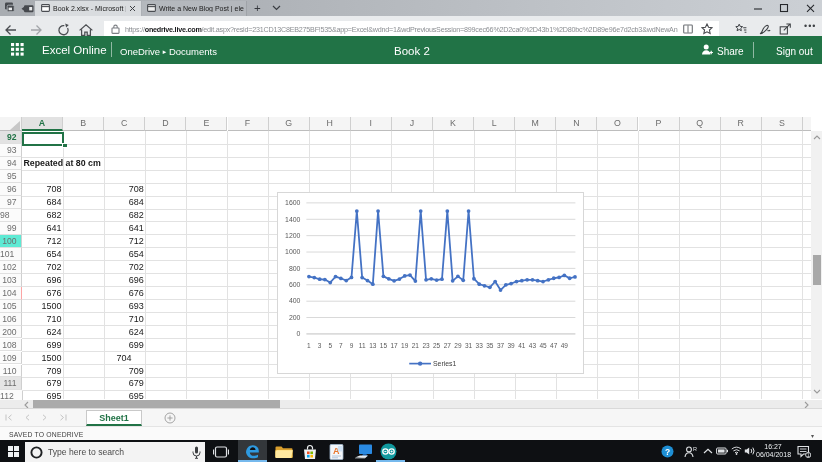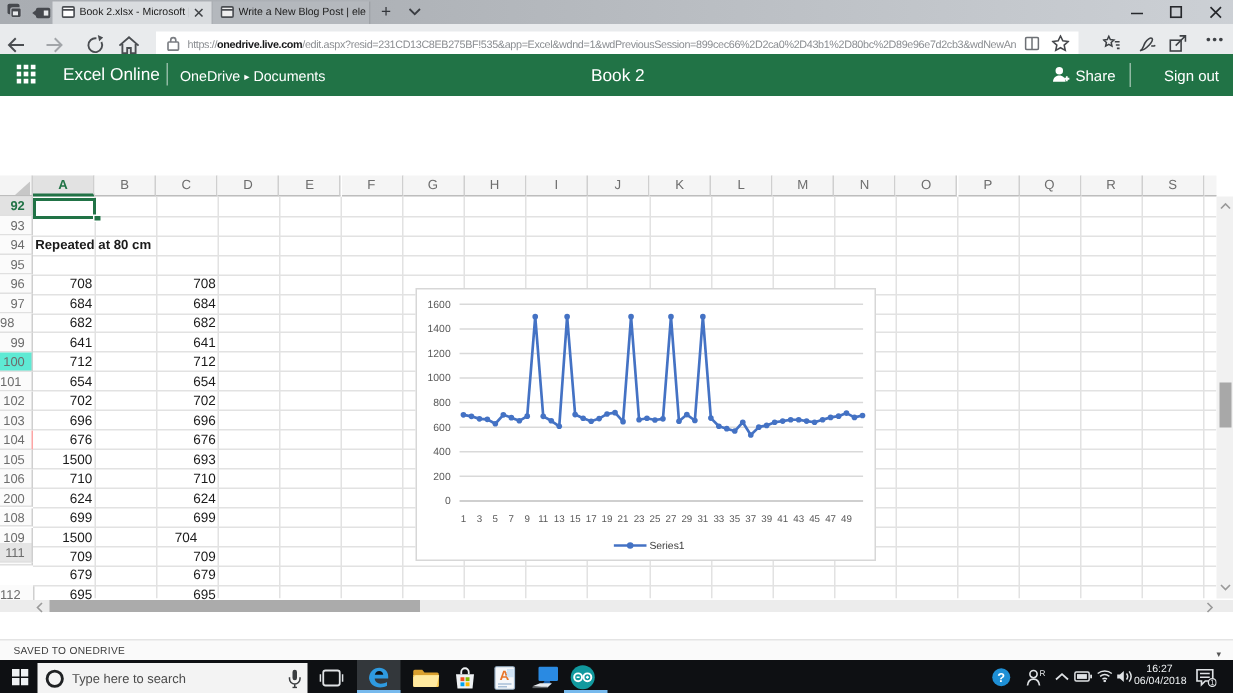--- a/index.html
+++ b/index.html
@@ -139,21 +139,21 @@
 <div class="a" style="left:0;top:247.9px;width:22px;height:12.9px;background:#fbfbfb;color:#6d6d6d;font-weight:normal;font-size:8.6px;padding-right:4.5px;line-height:12.9px;border-right:1px solid #cfcfcf;border-bottom:1px solid #e0e0e0">101</div>
 <div class="a" style="left:0;top:260.9px;width:22px;height:12.9px;background:#fbfbfb;color:#6d6d6d;font-weight:normal;font-size:8.6px;text-align:right;padding-right:4.5px;line-height:12.9px;border-right:1px solid #cfcfcf;border-bottom:1px solid #e0e0e0">102</div>
 <div class="a" style="left:0;top:273.9px;width:22px;height:12.9px;background:#fbfbfb;color:#6d6d6d;font-weight:normal;font-size:8.6px;text-align:right;padding-right:4.5px;line-height:12.9px;border-right:1px solid #cfcfcf;border-bottom:1px solid #e0e0e0">103</div>
 <div class="a" style="left:0;top:286.8px;width:22px;height:12.9px;background:#fbfbfb;color:#6d6d6d;font-weight:normal;font-size:8.6px;text-align:right;padding-right:4.5px;line-height:12.9px;border-right:1px solid #fca5a5;border-bottom:1px solid #e0e0e0">104</div>
 <div class="a" style="left:0;top:299.8px;width:22px;height:12.9px;background:#fbfbfb;color:#6d6d6d;font-weight:normal;font-size:8.6px;text-align:right;padding-right:4.5px;line-height:12.9px;border-right:1px solid #cfcfcf;border-bottom:1px solid #e0e0e0">105</div>
 <div class="a" style="left:0;top:312.7px;width:22px;height:12.9px;background:#fbfbfb;color:#6d6d6d;font-weight:normal;font-size:8.6px;text-align:right;padding-right:4.5px;line-height:12.9px;border-right:1px solid #cfcfcf;border-bottom:1px solid #e0e0e0">106</div>
 <div class="a" style="left:0;top:325.6px;width:22px;height:12.9px;background:#fbfbfb;color:#6d6d6d;font-weight:normal;font-size:8.6px;text-align:right;padding-right:4.5px;line-height:12.9px;border-right:1px solid #cfcfcf;border-bottom:1px solid #e0e0e0">200</div>
 <div class="a" style="left:0;top:338.6px;width:22px;height:12.9px;background:#fbfbfb;color:#6d6d6d;font-weight:normal;font-size:8.6px;text-align:right;padding-right:4.5px;line-height:12.9px;border-right:1px solid #cfcfcf;border-bottom:1px solid #e0e0e0">108</div>
 <div class="a" style="left:0;top:351.5px;width:22px;height:12.9px;background:#fbfbfb;color:#6d6d6d;font-weight:normal;font-size:8.6px;text-align:right;padding-right:4.5px;line-height:12.9px;border-right:1px solid #cfcfcf;border-bottom:1px solid #e0e0e0">109</div>
 <div class="a" style="left:0;top:364.5px;width:22px;height:12.9px;background:#fbfbfb;color:#6d6d6d;font-weight:normal;font-size:8.6px;text-align:right;padding-right:4.5px;line-height:12.9px;border-right:1px solid #cfcfcf;border-bottom:1px solid #e0e0e0">110</div>
-<div class="a" style="left:0;top:362px;width:22px;height:12.9px;background:#e5e5e5;color:#6d6d6d;font-weight:normal;font-size:8.6px;text-align:right;padding-right:4.5px;line-height:12.9px;border-right:1px solid #cfcfcf;border-bottom:1px solid #e0e0e0">111</div>
+<div class="a" style="left:0;top:377px;width:22px;height:12.9px;background:#e5e5e5;color:#6d6d6d;font-weight:normal;font-size:8.6px;text-align:right;padding-right:4.5px;line-height:12.9px;border-right:1px solid #cfcfcf;border-bottom:1px solid #e0e0e0">111</div>
 <div class="a" style="left:0;top:390.4px;width:22px;height:12.9px;background:#fbfbfb;color:#6d6d6d;font-weight:normal;font-size:8.6px;text-align:right;padding-right:22px;line-height:12.9px;border-right:1px solid #cfcfcf;border-bottom:1px solid #e0e0e0">112</div>
 <div class="a" style="left:22px;top:131.4px;width:789px;height:268.1px;overflow:hidden">
 <div class="a" style="left:40.6px;top:0;width:1px;height:100%;background:#e2e2e2"></div>
 <div class="a" style="left:81.7px;top:0;width:1px;height:100%;background:#e2e2e2"></div>
 <div class="a" style="left:122.8px;top:0;width:1px;height:100%;background:#e2e2e2"></div>
 <div class="a" style="left:163.9px;top:0;width:1px;height:100%;background:#e2e2e2"></div>
 <div class="a" style="left:205px;top:0;width:1px;height:100%;background:#e2e2e2"></div>
 <div class="a" style="left:246.1px;top:0;width:1px;height:100%;background:#e2e2e2"></div>
 <div class="a" style="left:287.2px;top:0;width:1px;height:100%;background:#e2e2e2"></div>
 <div class="a" style="left:328.3px;top:0;width:1px;height:100%;background:#e2e2e2"></div>
@@ -339,20 +339,33 @@
 </div>
 <div class="a" style="left:0;top:399.5px;width:822px;height:8.5px;background:#ececec">
 <svg class="a" style="left:24px;top:1.5px" width="5" height="8" viewBox="0 0 5 8">
         <path d="M4 1L1 4l3 3" fill="none" stroke="#9a9a9a" stroke-width="1.1"></path>
       </svg>
 <svg class="a" style="left:804px;top:1.5px" width="5" height="8" viewBox="0 0 5 8">
         <path d="M1 1l3 3-3 3" fill="none" stroke="#9a9a9a" stroke-width="1.1"></path>
       </svg>
 <div class="a" style="left:33px;top:0.5px;width:247px;height:7.5px;background:#ababab"></div>
 </div>
+<div class="a" style="left:0;top:408px;width:822px;height:17.5px;background:#f6f6f6;border-top:1px solid #d9d9d9">
+<svg class="a" style="left:5px;top:5px" width="62" height="7" viewBox="0 0 62 7">
+        <path d="M1 0.5v6M6.5 0.8L3.5 3.5l3 2.7" fill="none" stroke="#c3c3c3" stroke-width="1"></path>
+        <path d="M24 0.8l-3 2.7 3 2.7" fill="none" stroke="#c3c3c3" stroke-width="1"></path>
+        <path d="M38 0.8l3 2.7-3 2.7" fill="none" stroke="#c3c3c3" stroke-width="1"></path>
+        <path d="M55.5 0.8l3 2.7-3 2.7M61 0.5v6" fill="none" stroke="#c3c3c3" stroke-width="1"></path>
+      </svg>
+<div class="a" style="left:86px;top:0.5px;width:56px;height:16px;background:#fff;border:1px solid #c9c9c9;border-bottom:2px solid #217346;font-size:9px;font-weight:bold;color:#217346;text-align:center;line-height:14px">Sheet1</div>
+<svg class="a" style="left:164px;top:3px" width="12" height="12" viewBox="0 0 12 12">
+        <circle cx="6" cy="6" r="5" fill="none" stroke="#9b9b9b" stroke-width="0.9"></circle>
+        <path d="M6 3.4v5.2M3.4 6h5.2" stroke="#9b9b9b" stroke-width="0.9"></path>
+      </svg>
+</div>
 <div class="a" style="left:0;top:425.5px;width:822px;height:14px;background:#fafafa;border-top:1px solid #e4e4e4">
 <div class="a" style="left:9px;top:4.5px;font-size:6.8px;color:#3c3c3c;letter-spacing:0.2px">SAVED TO ONEDRIVE</div>
 <div class="a" style="left:811px;top:5px;font-size:6px;color:#555">▾</div>
 </div>
 <div class="a" style="left:0;top:439.5px;width:822px;height:22.5px;background:#0e1013">
 <svg class="a" style="left:8px;top:6px" width="11" height="11" viewBox="0 0 11 11">
         <rect x="0" y="0" width="5" height="5" fill="#eef1f3"></rect>
         <rect x="6" y="0" width="5" height="5" fill="#eef1f3"></rect>
         <rect x="0" y="6" width="5" height="5" fill="#eef1f3"></rect>
         <rect x="6" y="6" width="5" height="5" fill="#eef1f3"></rect>

